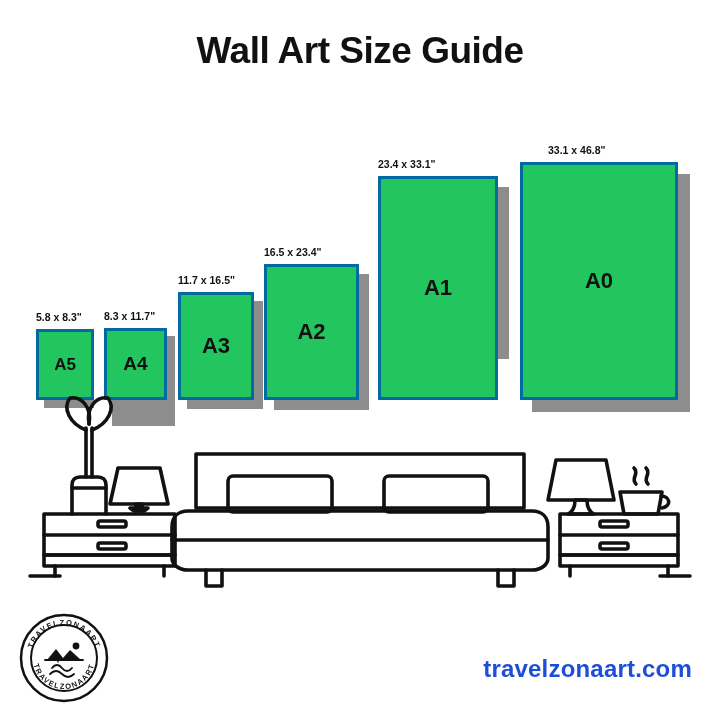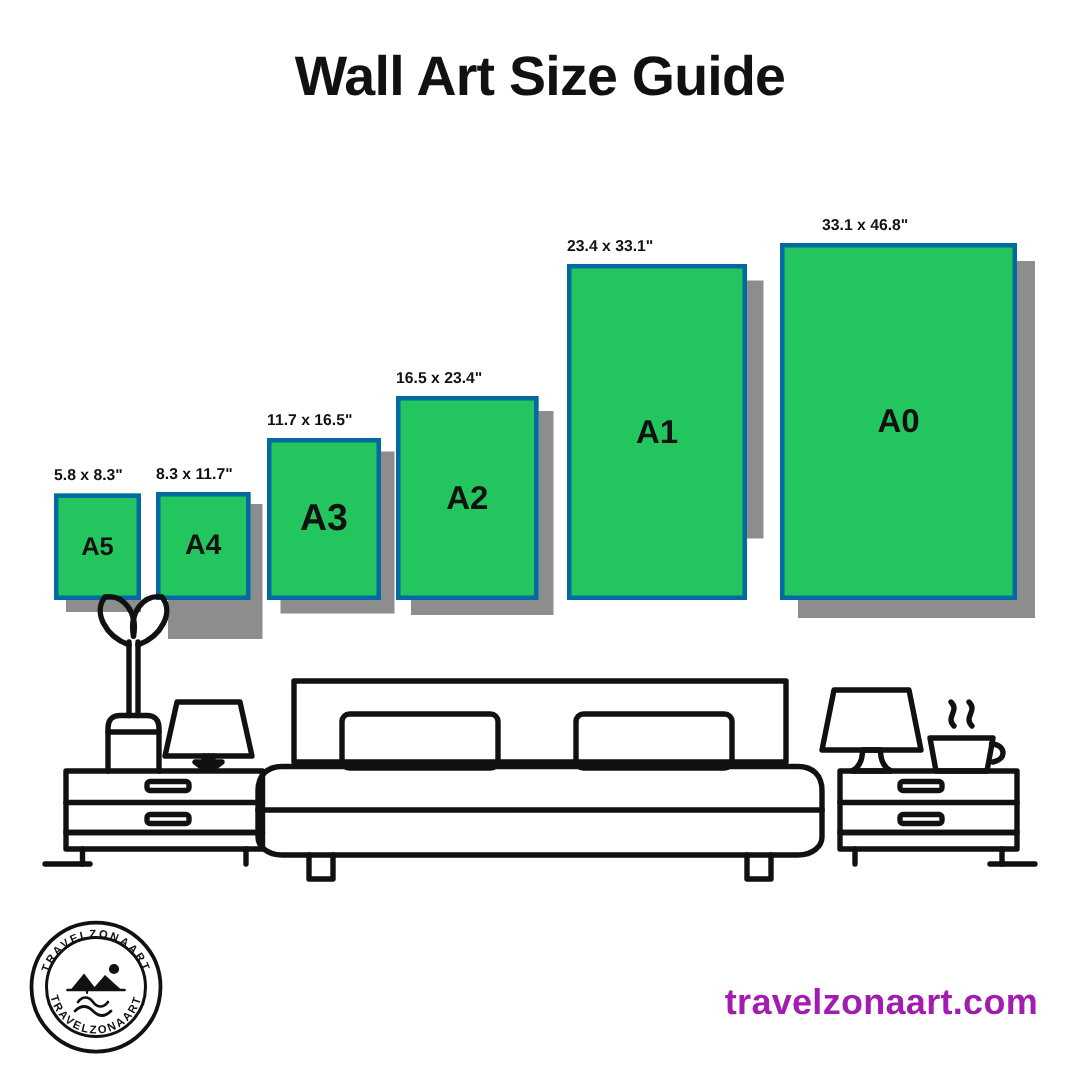--- a/index.html
+++ b/index.html
@@ -93,21 +93,21 @@
     top: 612px;
     width: 92px;
     height: 92px;
   }
   .site {
     position: absolute;
     right: 28px;
     top: 655px;
     font-size: 24px;
     font-weight: bold;
-    color: #a21caf;
+    color: #1d4ed8;
     letter-spacing: 0.2px;
   }
 </style>
 </head>
 <body>
 
 <div class="page">
 
   <div class="title">Wall Art Size Guide</div>
 
@@ -126,21 +126,21 @@
       <div class="frame-shadow" style="left:8px; top:8px; width:63px; height:90px;"></div>
       <div class="frame-box" style="width:63px; height:72px;">
         <div class="frame-label" style="top:50%; transform:translateY(-50%); font-size:19px;">A4</div>
       </div>
     </div>
 
     <div class="frame-wrap" style="left:178px;">
       <div class="frame-dim">11.7 x 16.5"</div>
       <div class="frame-shadow" style="left:9px; top:9px; width:76px; height:108px;"></div>
       <div class="frame-box" style="width:76px; height:108px;">
-        <div class="frame-label" style="top:50%; transform:translateY(-50%); font-size:25px;">A3</div>
+        <div class="frame-label" style="top:50%; transform:translateY(-50%); font-size:22px;">A3</div>
       </div>
     </div>
 
     <div class="frame-wrap" style="left:264px;">
       <div class="frame-dim">16.5 x 23.4"</div>
       <div class="frame-shadow" style="left:10px; top:10px; width:95px; height:136px;"></div>
       <div class="frame-box" style="width:95px; height:136px;">
         <div class="frame-label" style="top:50%; transform:translateY(-50%); font-size:22px;">A2</div>
       </div>
     </div>

